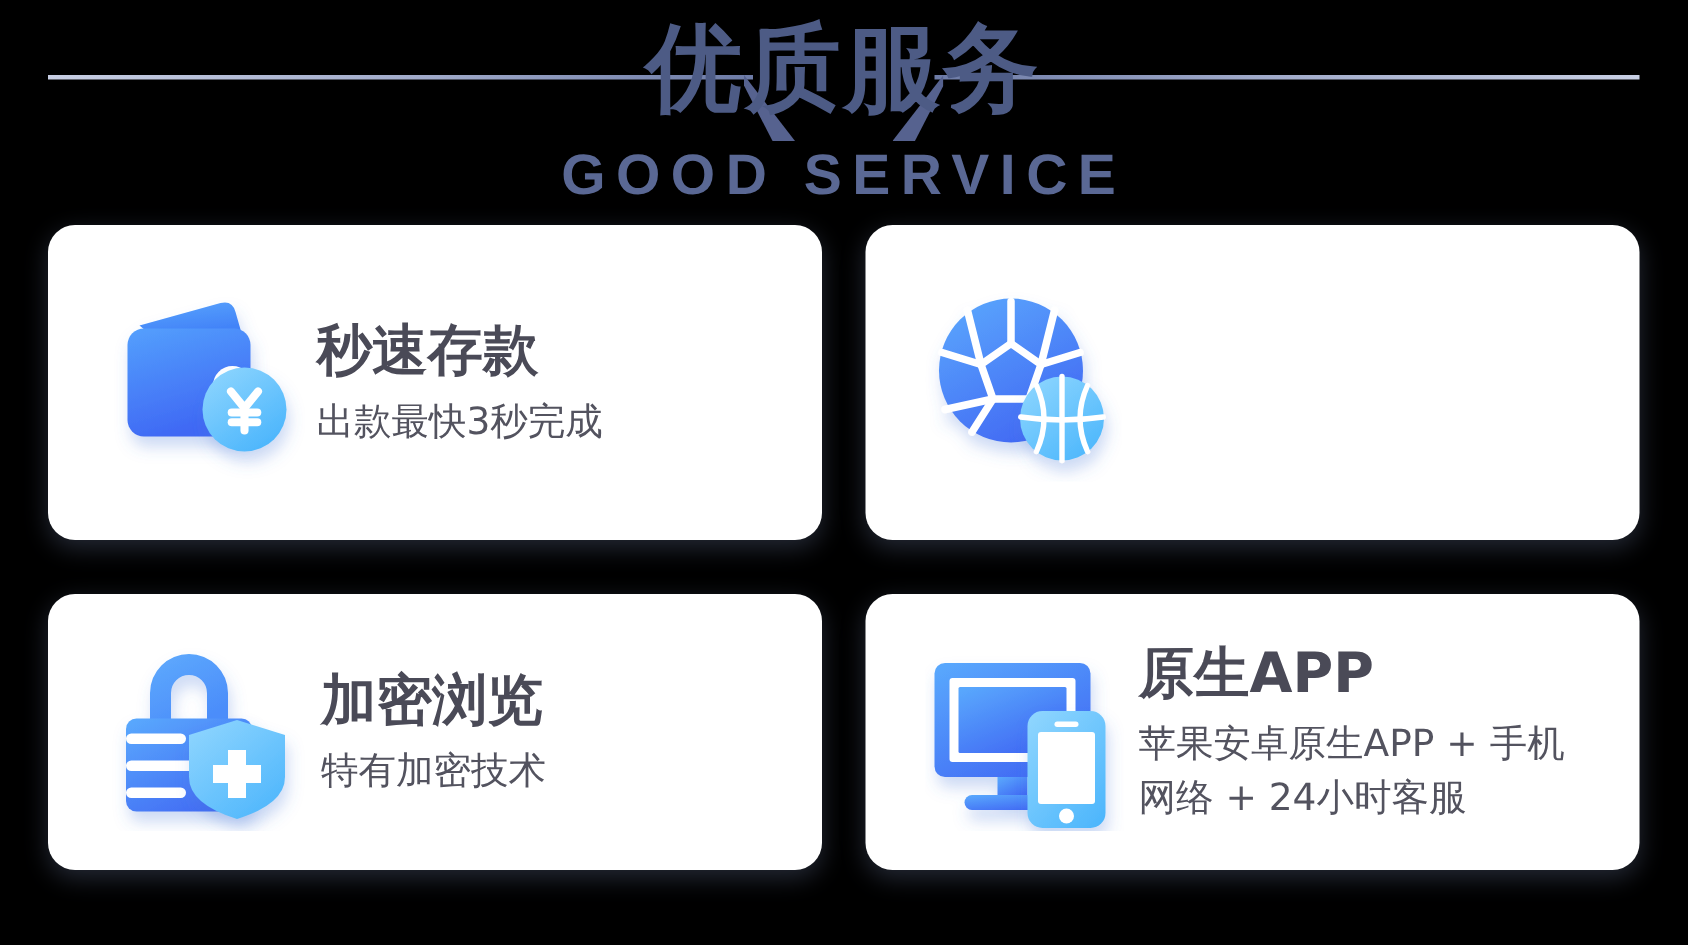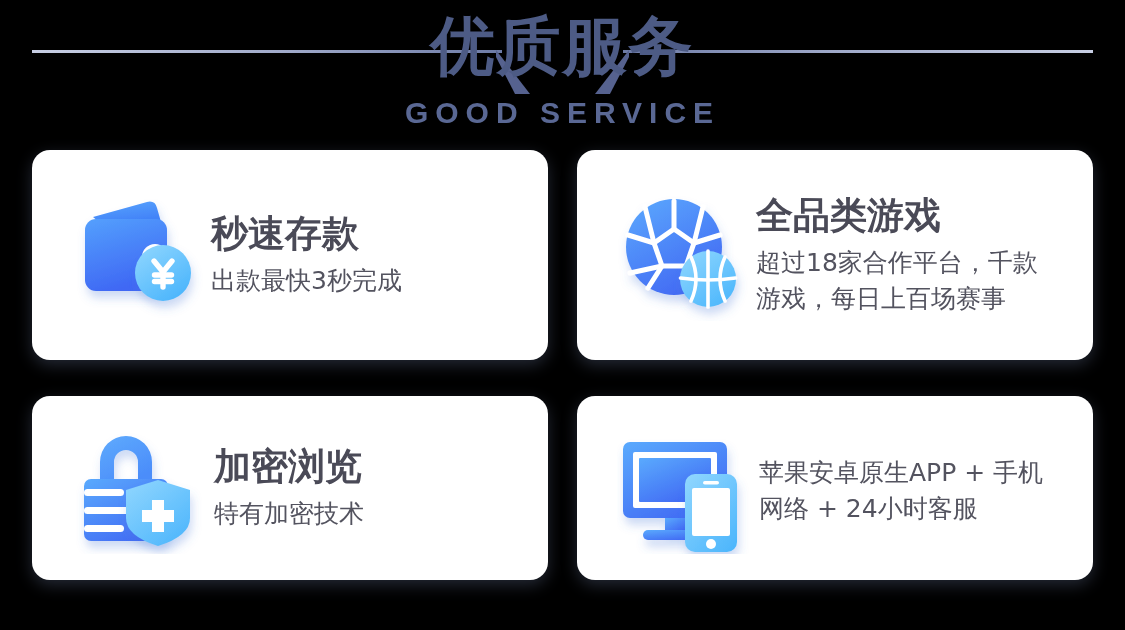--- a/index.html
+++ b/index.html
@@ -81,21 +81,21 @@
     color: #4d5b85;
     font-family: "DejaVu Sans", "Liberation Sans", sans-serif;
   }
 
   #title-en {
     position: absolute;
     left: 0;
     top: 96px;
     width: 1125px;
     text-align: center;
-    font-size: 30px;
+    font-size: 38px;
     font-weight: bold;
     letter-spacing: 7px;
     color: #5a6894;
     font-family: "Liberation Sans", sans-serif;
   }
 
   
   #cards {
     position: absolute;
     left: 32px;
@@ -254,27 +254,20 @@
           <circle cx="92" cy="90" r="28" fill="url(#bg2)"></circle>
           <g stroke="#ffffff" stroke-width="3.6" fill="none" stroke-linecap="round">
             <path d="M92 62 L92 118"></path>
             <path d="M64.5 88 Q78 90 92 90 Q106 90 119.5 88" transform="translate(0,1)"></path>
             <path d="M75 68 Q85 90 75 112"></path>
             <path d="M109 68 Q99 90 109 112"></path>
           </g>
         </g>
       </svg>
     </div>
-    <div class="card-text">
-      <div class="card-title">全品类游戏</div>
-      <div class="card-desc">
-        <span class="line">超过18家合作平台，千款</span>
-        <span class="line">游戏，每日上百场赛事</span>
-      </div>
-    </div>
   </div>
 
   <div class="card row2">
     <div class="card-icon">
       <svg width="132" height="132" viewBox="0 0 132 132">
         <defs>
           <linearGradient id="lg" x1="0.1" y1="0" x2="0.8" y2="1">
             <stop offset="0%" stop-color="#59a7fd"></stop>
             <stop offset="100%" stop-color="#4067f3"></stop>
           </linearGradient>
@@ -338,20 +331,21 @@
         </g>
         <g filter="url(#mshf)">
           <rect x="68" y="52" width="52" height="78" rx="10" fill="url(#pg)"></rect>
           <rect x="75" y="66" width="38" height="48" rx="2" fill="#ffffff"></rect>
           <rect x="86" y="59" width="16" height="3.6" rx="1.8" fill="#ffffff"></rect>
           <circle cx="94" cy="122" r="5" fill="#ffffff"></circle>
         </g>
       </svg>
     </div>
     <div class="card-text">
+      <div class="card-title">原生APP</div>
       <div class="card-desc">
         <span class="line">苹果安卓原生APP + 手机</span>
         <span class="line">网络 + 24小时客服</span>
       </div>
     </div>
   </div>
 
 </div>
 
 </body></html>

